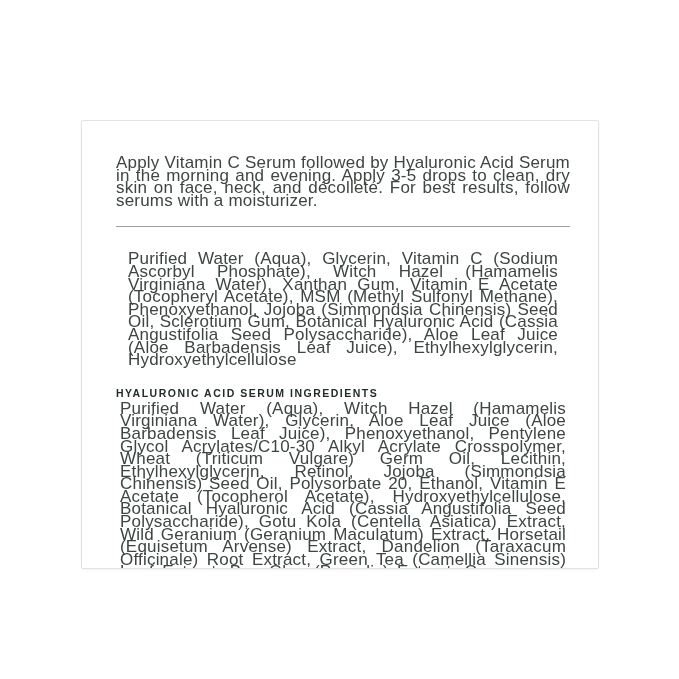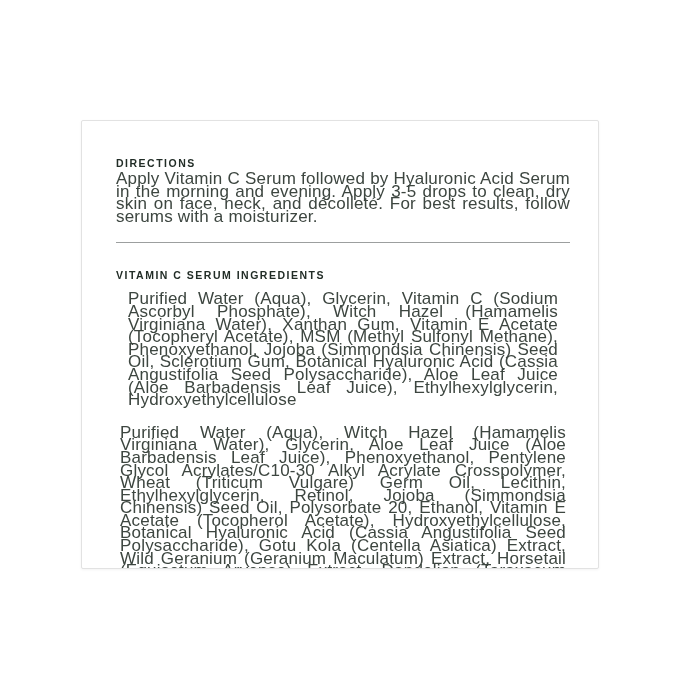--- a/index.html
+++ b/index.html
@@ -63,29 +63,28 @@
   .ha-para{margin:4px;}
   .vitc-heading-gap{margin-bottom:2px;}
 </style>
 </head>
 <body>
 
 <div class="page">
   <div class="card">
 
     <div>
-      <h2 class="sec-heading">DIRECTIONS</h2>
       <p class="body-text usage">Apply Vitamin C Serum followed by Hyaluronic Acid Serum in the morning and evening. Apply 3-5 drops to clean, dry skin on face, neck, and décolleté. For best results, follow serums with a moisturizer.</p>
     </div>
 
     <hr class="divider">
 
     <div>
-      <h2 class="sec-heading vitc-heading-gap">VITAMIN C SERUM INGREDIENTS</h2>
       <p class="body-text vitc-para">Purified Water (Aqua), Glycerin, Vitamin C (Sodium Ascorbyl Phosphate), Witch Hazel (Hamamelis Virginiana Water), Xanthan Gum, Vitamin E Acetate (Tocopheryl Acetate), MSM (Methyl Sulfonyl Methane), Phenoxyethanol, Jojoba (Simmondsia Chinensis) Seed Oil, Sclerotium Gum, Botanical Hyaluronic Acid (Cassia Angustifolia Seed Polysaccharide), Aloe Leaf Juice (Aloe Barbadensis Leaf Juice), Ethylhexylglycerin, Hydroxyethylcellulose</p>
     </div>
 
     <div class="ha-section">
+      <h2 class="sec-heading vitc-heading-gap">HYALURONIC ACID SERUM INGREDIENTS</h2>
       <p class="body-text ha-para">Purified Water (Aqua), Witch Hazel (Hamamelis Virginiana Water), Glycerin, Aloe Leaf Juice (Aloe Barbadensis Leaf Juice), Phenoxyethanol, Pentylene Glycol Acrylates/C10-30 Alkyl Acrylate Crosspolymer, Wheat (Triticum Vulgare) Germ Oil, Lecithin, Ethylhexylglycerin, Retinol, Jojoba (Simmondsia Chinensis) Seed Oil, Polysorbate 20, Ethanol, Vitamin E Acetate (Tocopherol Acetate), Hydroxyethylcellulose, Botanical Hyaluronic Acid (Cassia Angustifolia Seed Polysaccharide), Gotu Kola (Centella Asiatica) Extract, Wild Geranium (Geranium Maculatum) Extract, Horsetail (Equisetum Arvense) Extract, Dandelion (Taraxacum Officinale) Root Extract, Green Tea (Camellia Sinensis) Leaf Extract, Bee Glue (Propolis) Extract, Carrageenan Gum</p>
     </div>
 
   </div>
 </div>
 
 </body></html>

